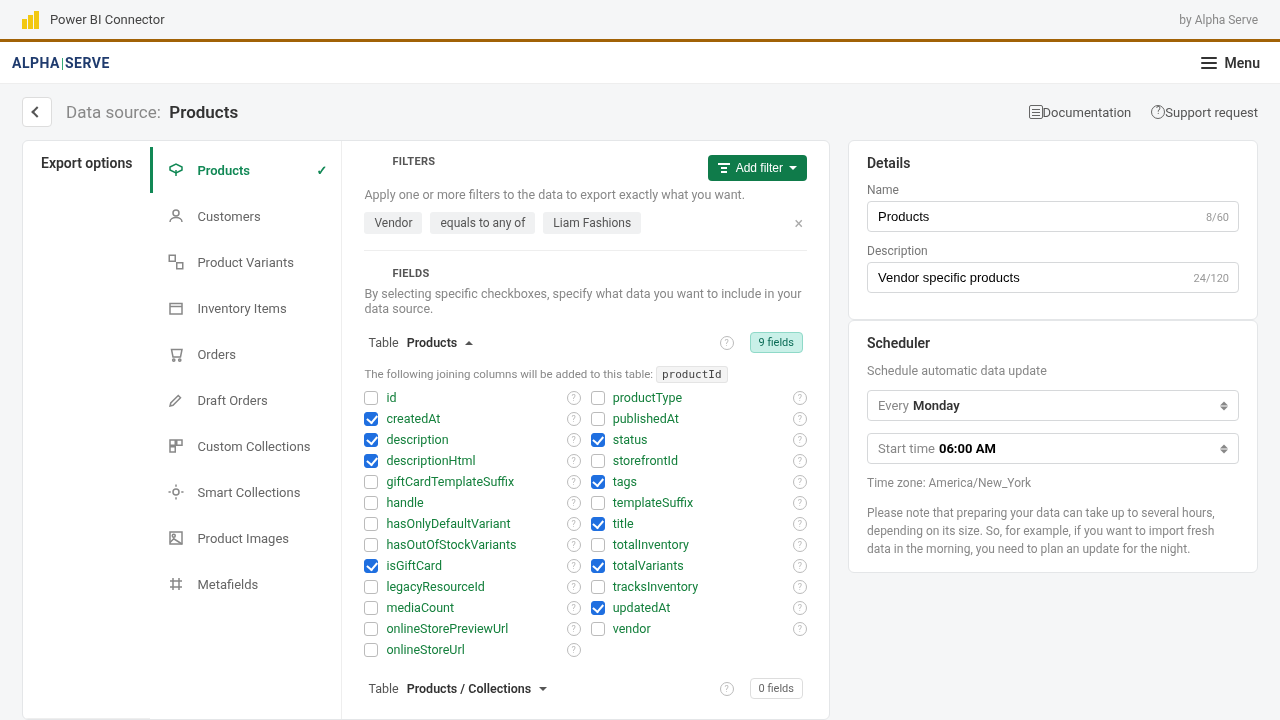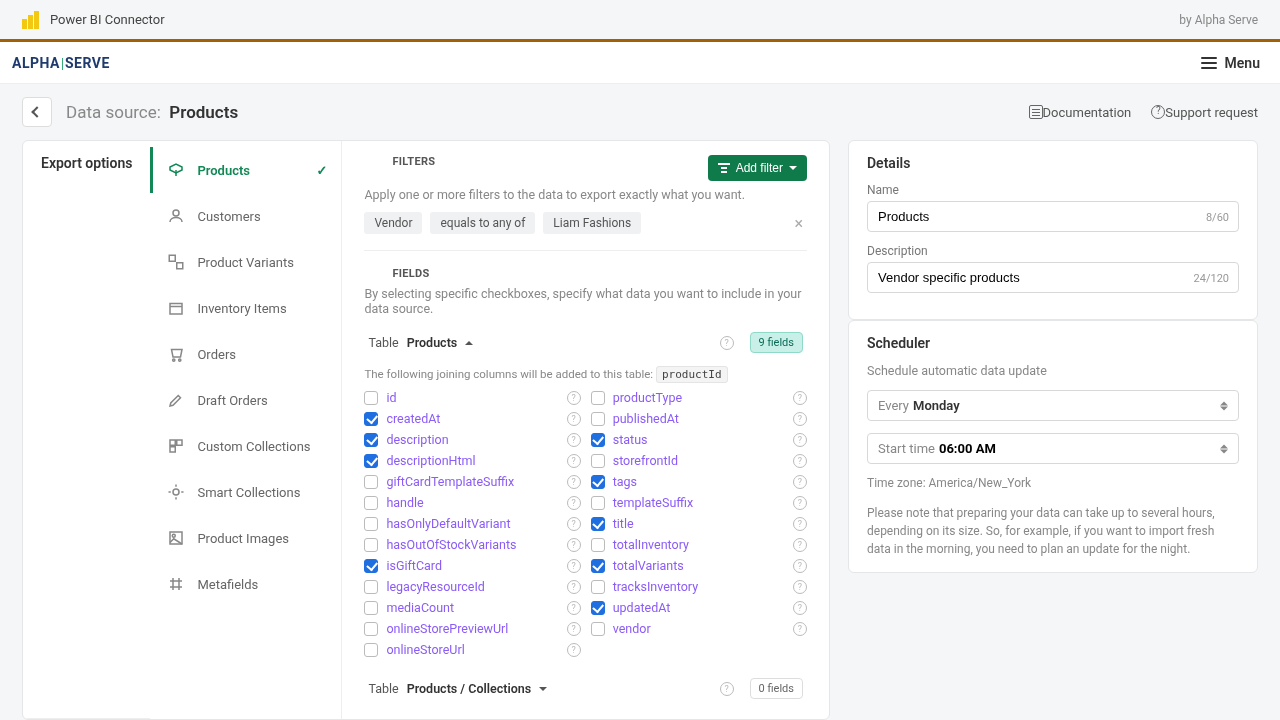--- a/index.html
+++ b/index.html
@@ -60,21 +60,21 @@
 .table-row { display:flex; align-items:center; gap:8px; padding:6px 4px; font-size:12.5px; color:#555;}
 .table-row b { color:#333; font-weight:600;}
 .badge { margin-left:auto; font-size:11px; padding:3px 8px; border-radius:4px; border:1px solid #ddd; color:#666;}
 .badge.teal { background:#c9f0e8; border-color:#8fd9c8; color:#0a6b56;}
 .info-icon { width:14px; height:14px; border:1.5px solid #bbb; border-radius:50%; display:inline-flex; align-items:center; justify-content:center; font-size:9px; color:#bbb; margin-left:auto; cursor:pointer;}
 .info-icon::after{content:"?";}
 .table-row .info-icon{ margin-left:4px;}
 .joining { font-size:11.5px; color:#888; margin:8px 0 6px;}
 .code { font-family: ui-monospace, Menlo, monospace; background:#f4f4f4; border:1px solid #e4e4e4; border-radius:3px; padding:1px 5px; font-size:11px; color:#444;}
 .fields-grid { display:grid; grid-template-columns: 1fr 1fr; column-gap: 10px; }
-.field-item { display:flex; align-items:center; gap:8px; padding:3px 0; font-size:12.5px; color:#8b5cf6;}
+.field-item { display:flex; align-items:center; gap:8px; padding:3px 0; font-size:12.5px; color:#15803d;}
 .cb { width:14px; height:14px; border:1.5px solid #bbb; border-radius:3px; display:inline-flex; align-items:center; justify-content:center; cursor:pointer; flex-shrink:0;}
 .cb.checked { background:#1f6fe0; border-color:#1f6fe0;}
 .cb.checked::after{content:""; width:5px; height:8px; border-right:2px solid #fff; border-bottom:2px solid #fff; transform:rotate(40deg) translateY(-1px);}
 .right-col { width: 410px; display:flex; flex-direction:column; }
 .panel { background:#fff; border:1px solid #e4e6e8; border-radius:6px; padding:14px 18px;}
 .panel h3 { font-size:14px; font-weight:600; margin-bottom:12px;}
 .label { font-size:12px; color:#777; margin-bottom:4px; display:block;}
 .input-wrap { position:relative; margin-bottom:12px;}
 .input { width:100%; border:1px solid #d6d8da; border-radius:4px; padding:7px 50px 7px 10px; font-size:13px; background:#fff;}
 .counter { position:absolute; right:10px; top:50%; transform:translateY(-50%); font-size:11px; color:#999;}

